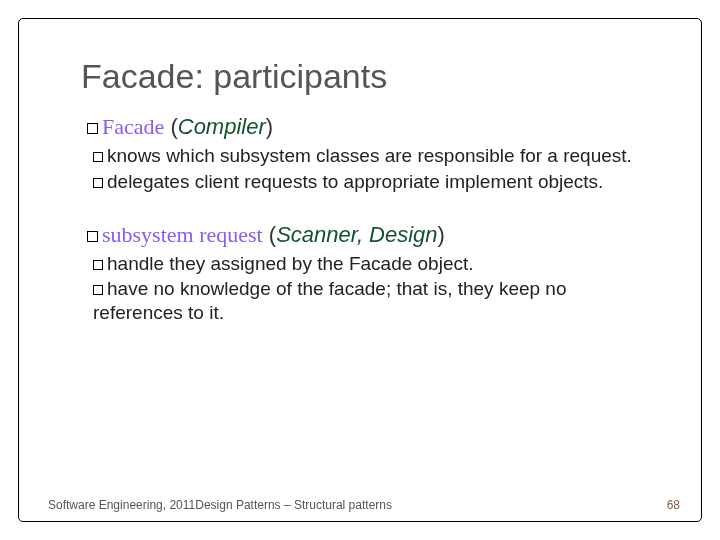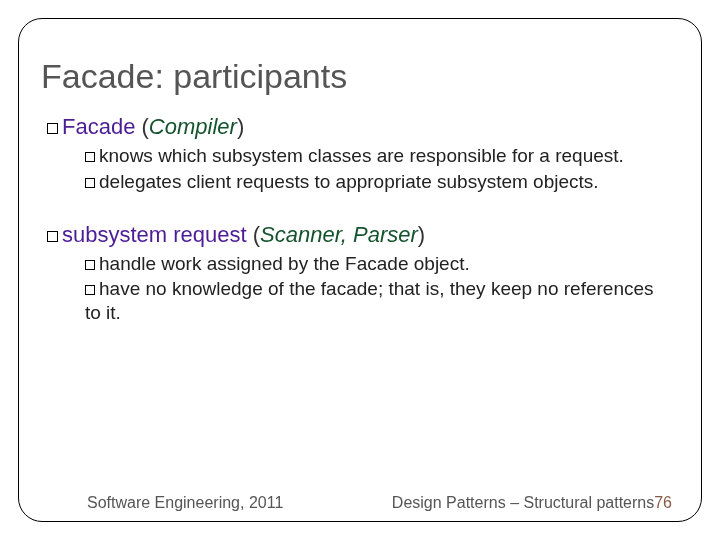--- a/index.html
+++ b/index.html
@@ -11,41 +11,41 @@
     position: relative;
     overflow: hidden;
   }
   .slide-frame {
     position: absolute;
     top: 18px;
     left: 18px;
     right: 18px;
     bottom: 18px;
     border: 1.5px solid #000;
-    border-radius: 24px;
-    padding: 38px 42px 0 22px;
+    border-radius: 5px;
+    padding: 38px 42px 0 62px;
   }
   .slide-title {
     font-size: 34px;
     color: #555;
     font-weight: normal;
     margin-bottom: 18px;
   }
   .level1 {
     margin-left: 6px;
     margin-bottom: 4px;
   }
   .level1-text {
     font-size: 22px;
     color: #333;
   }
-  .level1-text .label { color: #4c1d95; }
+  .level1-text .label { color: #8b5cf6; font-family: Liberation Serif, serif; }
   .level1-text .paren-ital { font-style: italic; color: #14532d; }
   .level2 {
-    margin-left: 44px;
+    margin-left: 12px;
     margin-bottom: 2px;
   }
   .level2-text {
     font-size: 19px;
     color: #222;
     line-height: 1.25;
   }
   .bullet-box {
     display: inline-block;
     width: 11px;
@@ -58,58 +58,57 @@
   }
   .bullet-box.small {
     width: 10px;
     height: 10px;
   }
   .section-gap { height: 26px; }
   .footer {
     position: absolute;
     bottom: 28px;
     left: 48px;
-    right: 48px;
+    right: 40px;
     display: flex;
     justify-content: space-between;
     align-items: baseline;
-    font-size: 16px;
+    font-size: 12px;
     color: #555;
-    margin-left: 39px;
   }
-  .footer .center { text-align: right; flex: 1; }
+  .footer .center { text-align: left; flex: 1; }
   .footer .left { flex: 0 0 auto; }
   .footer .right { flex: 0 0 auto; color: #8a5a44; }
 </style>
 </head>
 <body>
 
 <div class="slide-frame">
   <h1 class="slide-title">Facade: participants</h1>
 
   <div class="level1">
     <span class="bullet-box"></span><span class="level1-text"><span class="label">Facade</span> <span>(</span><span class="paren-ital">Compiler</span><span>)</span></span>
   </div>
   <div class="level2">
     <span class="bullet-box small"></span><span class="level2-text">knows which subsystem classes are responsible for a request.</span>
   </div>
   <div class="level2">
-    <span class="bullet-box small"></span><span class="level2-text">delegates client requests to appropriate subsystem objects.</span>
+    <span class="bullet-box small"></span><span class="level2-text">delegates client requests to appropriate implement objects.</span>
   </div>
 
   <div class="section-gap"></div>
 
   <div class="level1">
-    <span class="bullet-box"></span><span class="level1-text"><span class="label">subsystem request</span> <span>(</span><span class="paren-ital">Scanner, Parser</span><span>)</span></span>
+    <span class="bullet-box"></span><span class="level1-text"><span class="label">subsystem request</span> <span>(</span><span class="paren-ital">Scanner, Design</span><span>)</span></span>
   </div>
   <div class="level2">
-    <span class="bullet-box small"></span><span class="level2-text">handle work assigned by the Facade object.</span>
+    <span class="bullet-box small"></span><span class="level2-text">handle they assigned by the Facade object.</span>
   </div>
   <div class="level2">
     <span class="bullet-box small"></span><span class="level2-text">have no knowledge of the facade; that is, they keep no references to it.</span>
   </div>
 </div>
 
 <div class="footer">
   <span class="left">Software Engineering, 2011</span>
   <span class="center">Design Patterns – Structural patterns</span>
-  <span class="right">76</span>
+  <span class="right">68</span>
 </div>
 
 </body></html>

